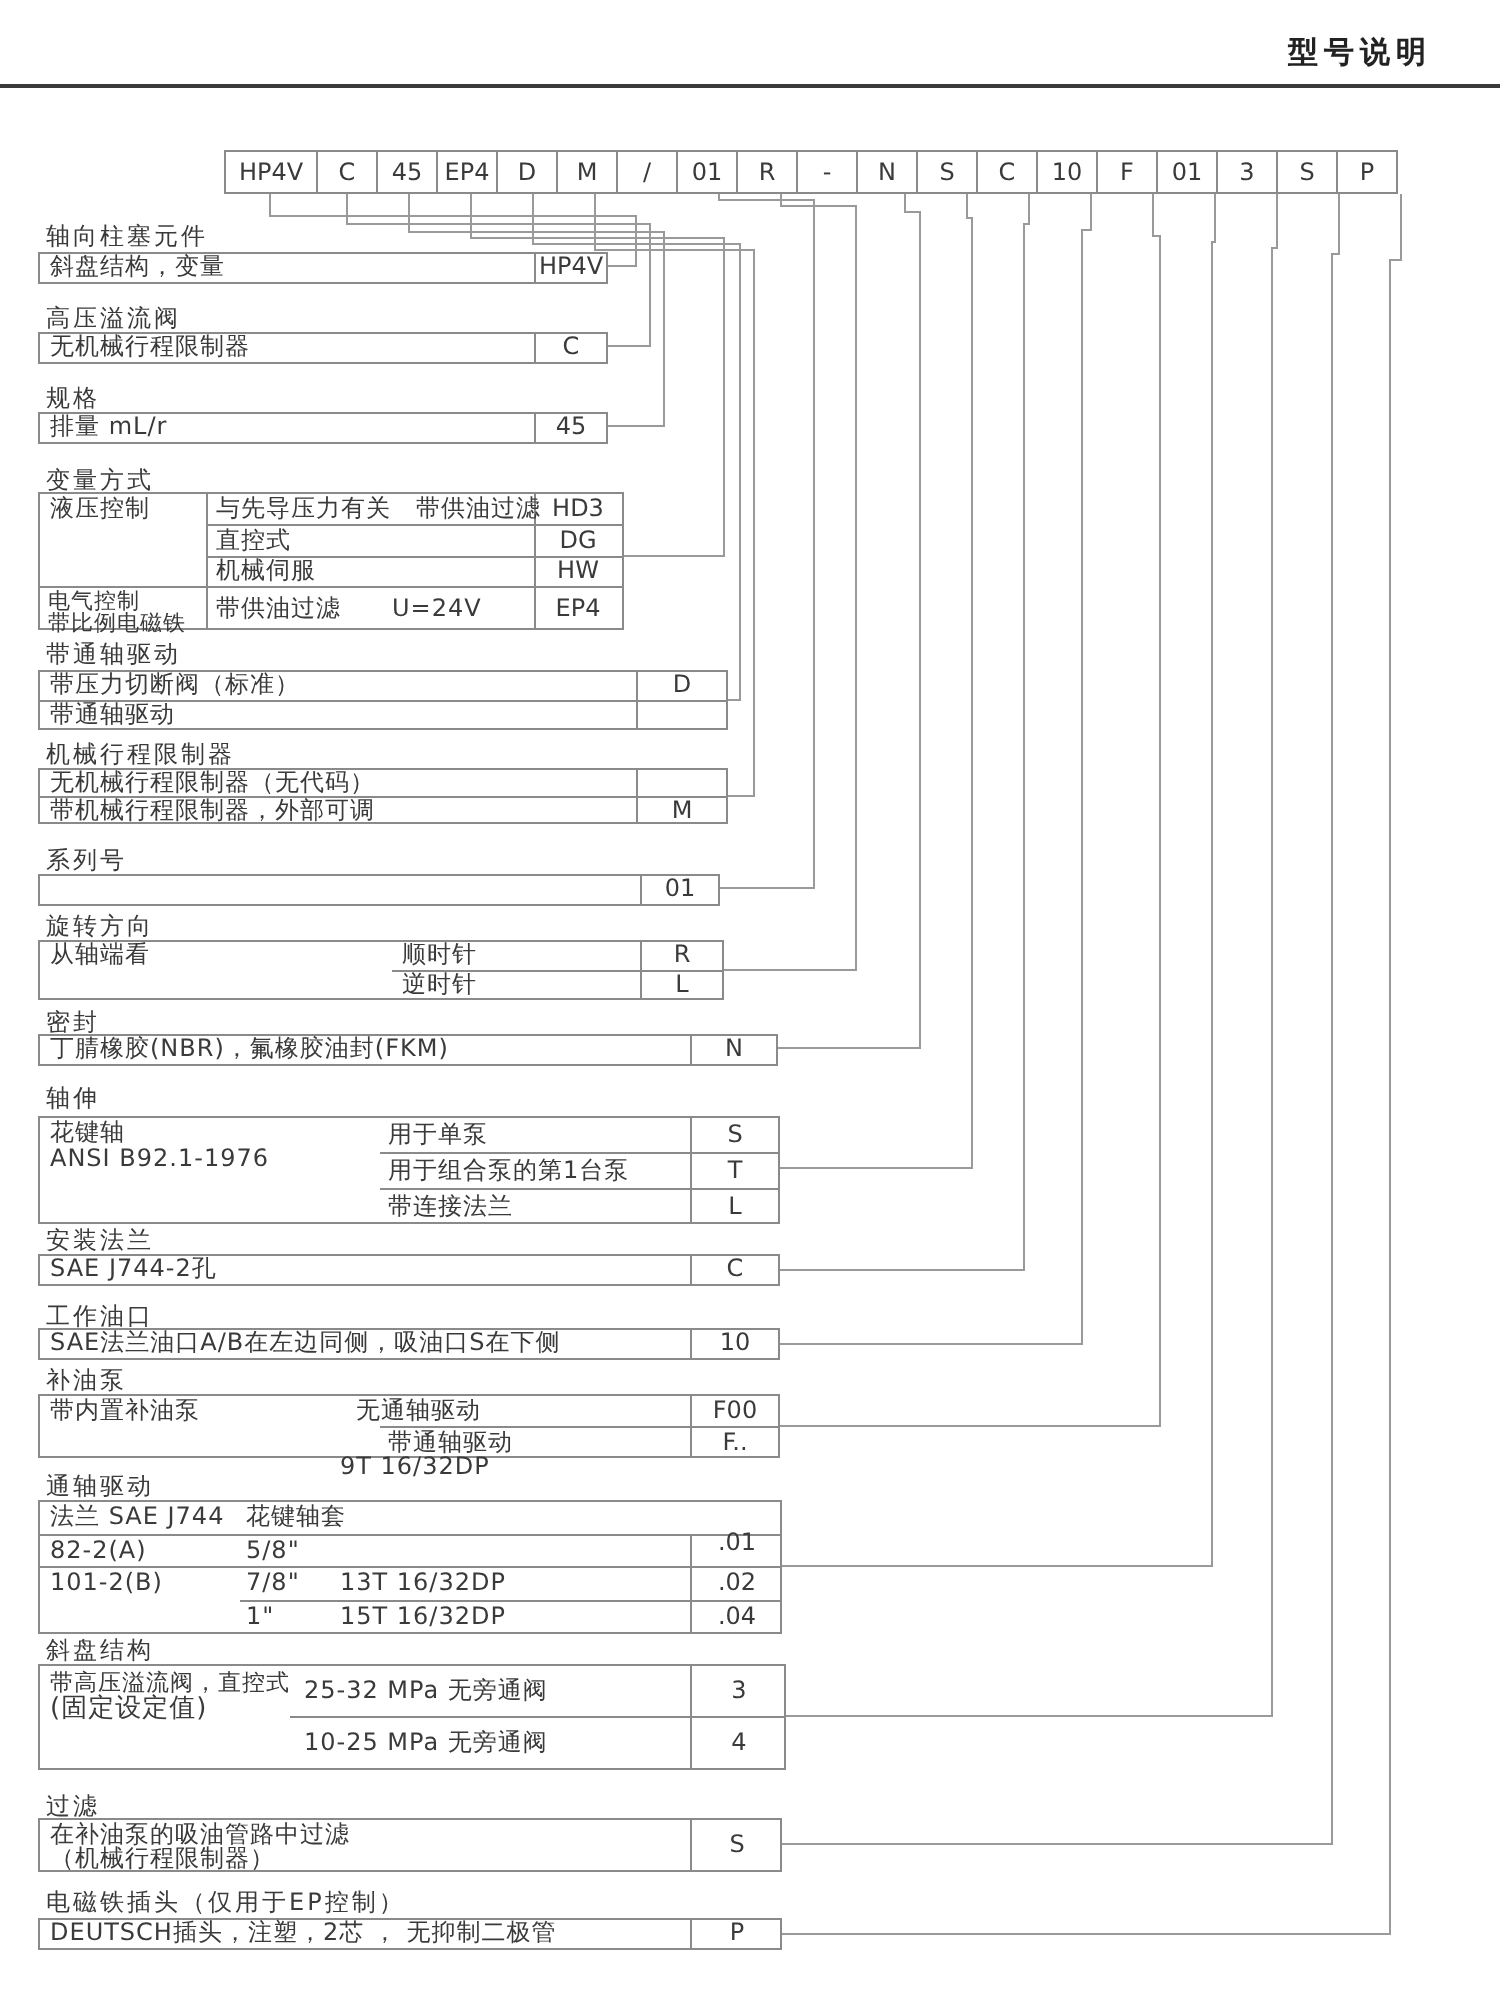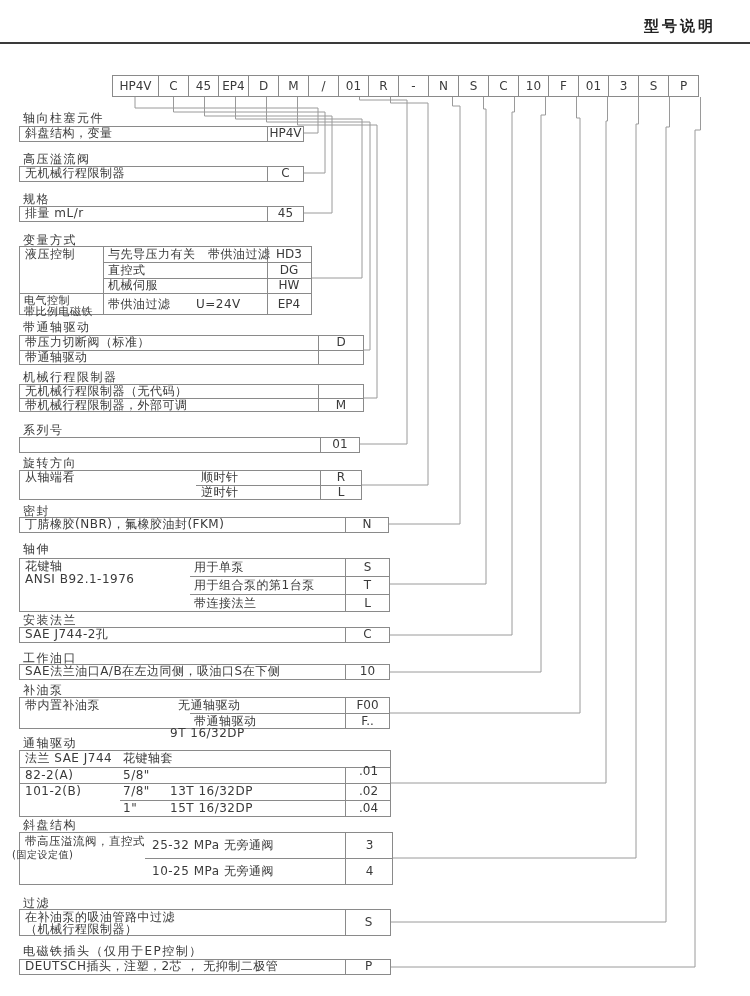--- a/index.html
+++ b/index.html
@@ -240,21 +240,21 @@
     <div class="code" style="left:346px;top:783px;width:45px;line-height:17px">.02</div>
     <div class="code" style="left:346px;top:800px;width:45px;line-height:17px">.04</div>
   </div>
 
   <div>
     <div class="ttl" style="left:23px;top:818px">斜盘结构</div>
     <div class="tbox" style="left:19px;top:832px;width:374px;height:53px"></div>
     <div class="vl" style="left:345px;top:832px;height:53px"></div>
     <div class="hl" style="left:145px;top:858px;width:248px"></div>
     <div class="txt" style="left:25px;top:835px;font-size:11.5px;line-height:13px">带高压溢流阀，直控式</div>
-    <div class="txt" style="left:12px;top:848px;font-size:10px;line-height:13px">(固定设定值)</div>
+    <div class="txt" style="left:25px;top:848px;font-size:13px;line-height:13px">(固定设定值)</div>
     <div class="txt" style="left:152px;top:832px;line-height:26px">25-32 MPa 无旁通阀</div>
     <div class="txt" style="left:152px;top:858px;line-height:27px">10-25 MPa 无旁通阀</div>
     <div class="code" style="left:346px;top:832px;width:47px;line-height:26px">3</div>
     <div class="code" style="left:346px;top:858px;width:47px;line-height:27px">4</div>
   </div>
 
   <div>
     <div class="ttl" style="left:23px;top:896px">过滤</div>
     <div class="tbox" style="left:19px;top:909px;width:372px;height:27px"></div>
     <div class="vl" style="left:345px;top:909px;height:27px"></div>

